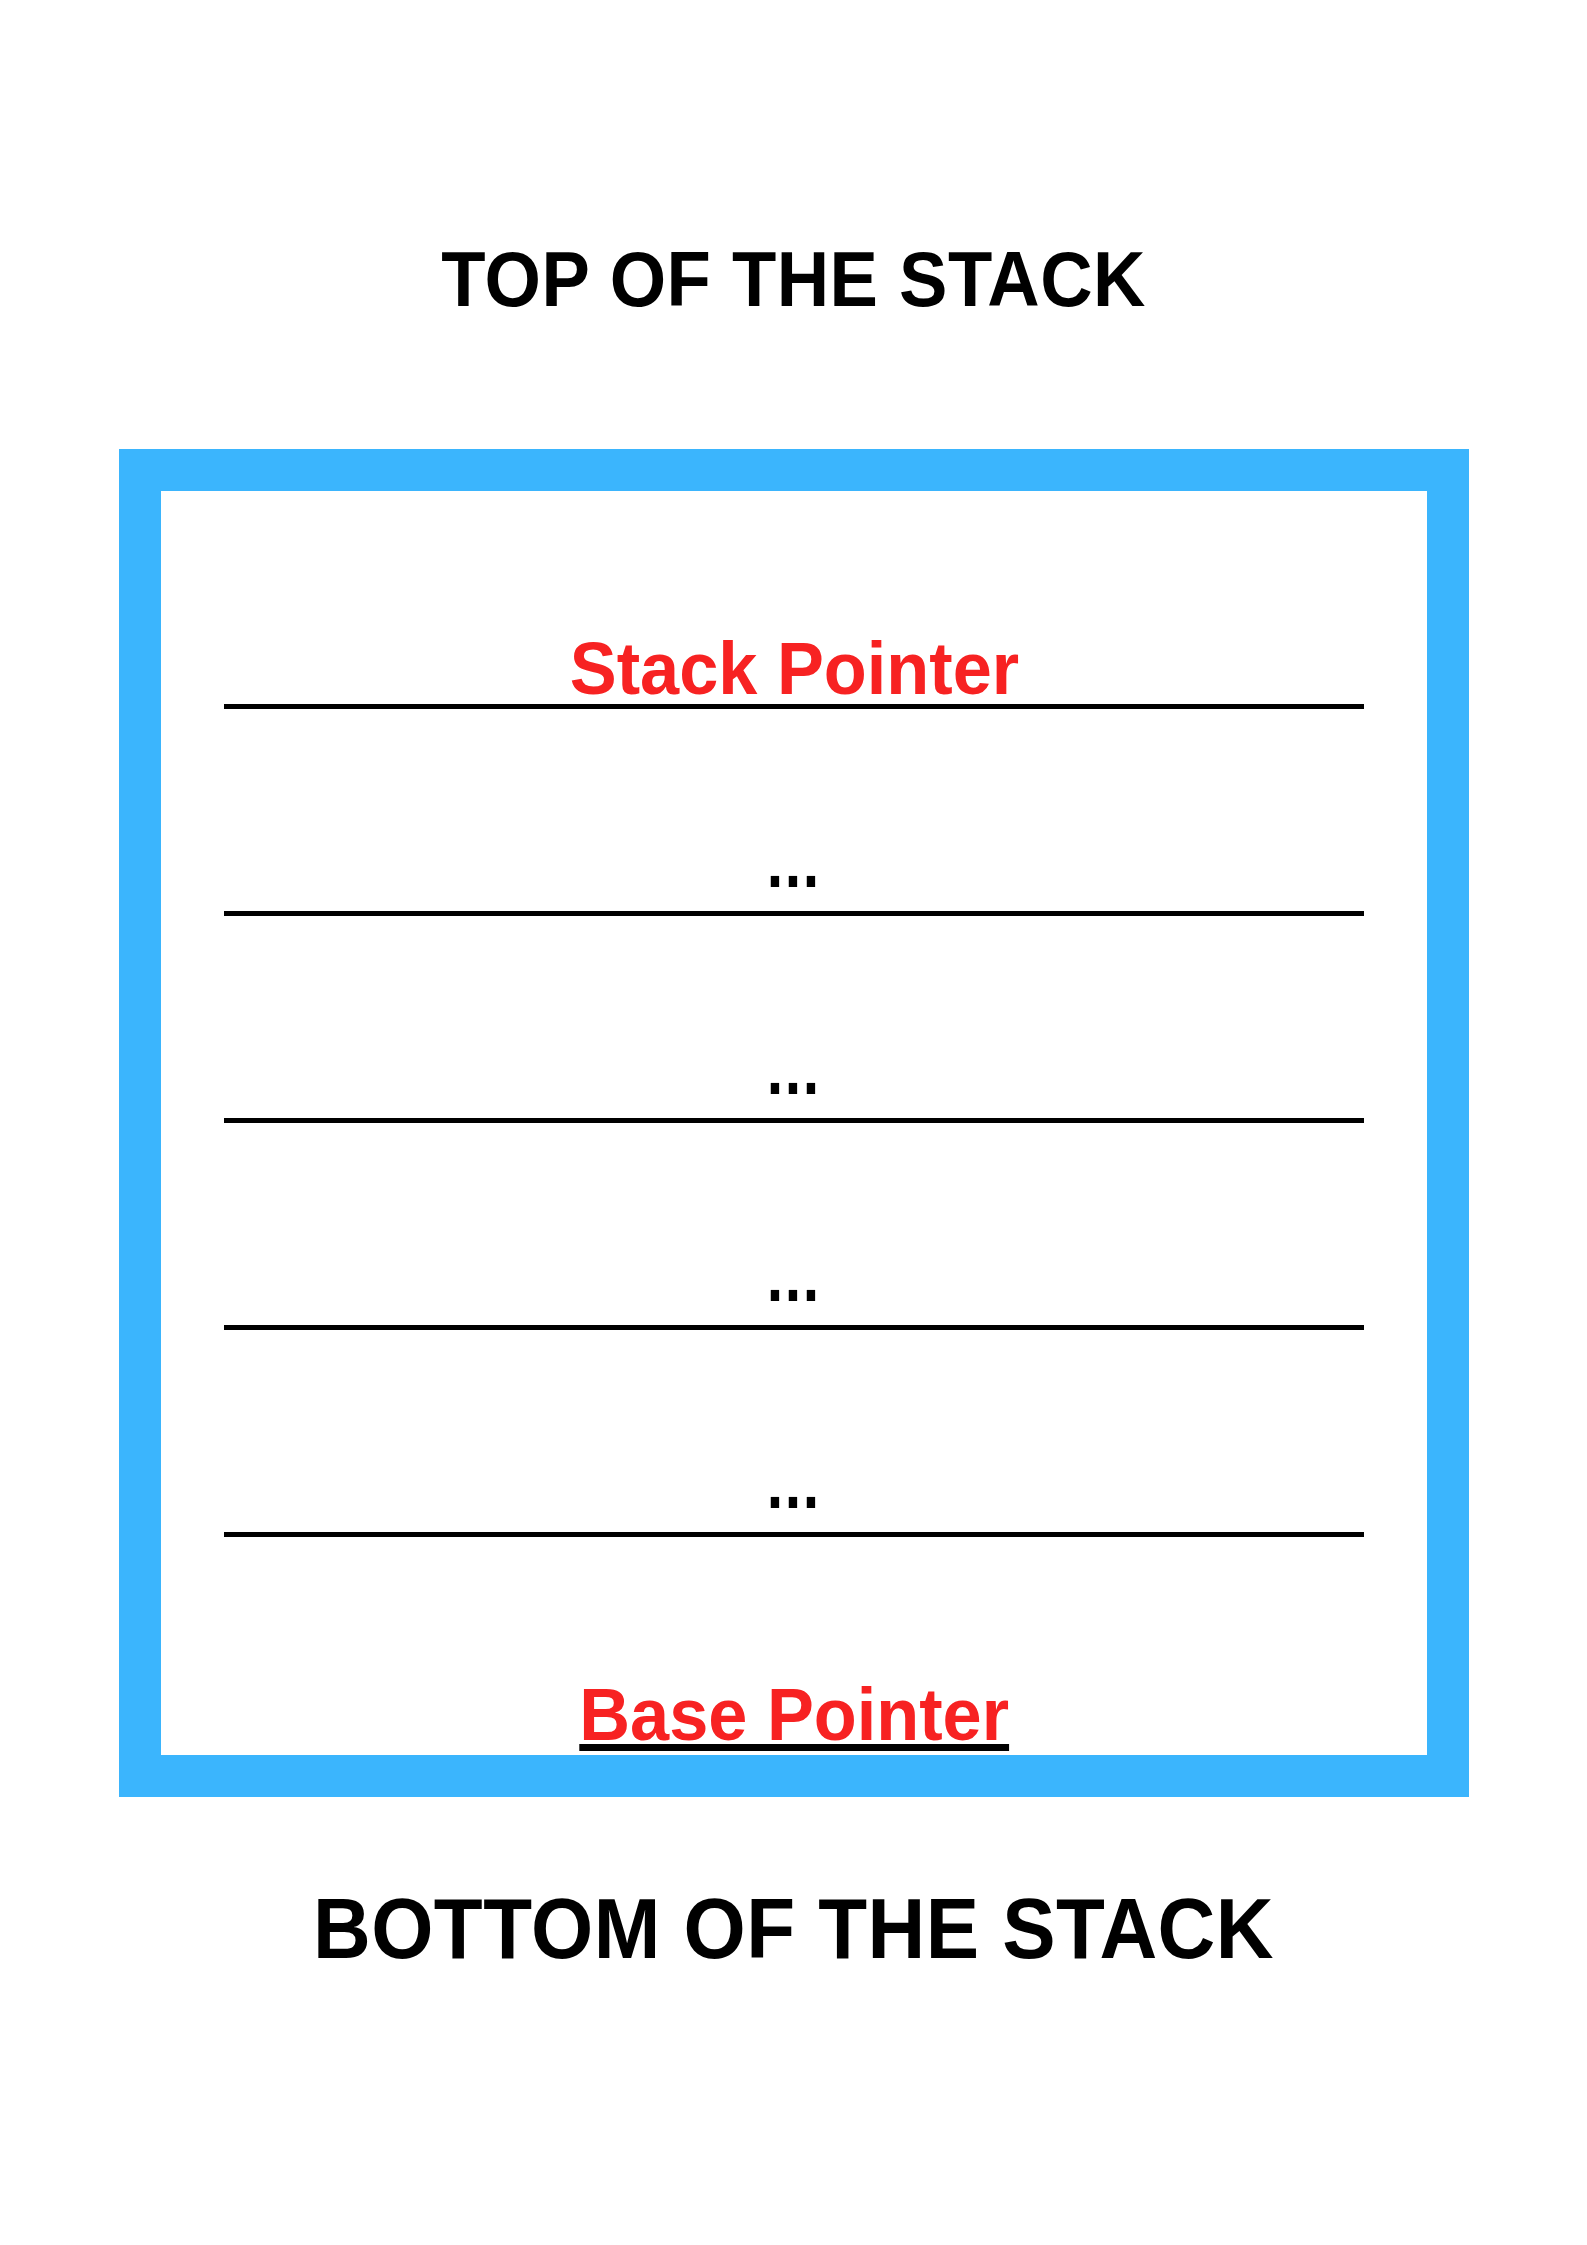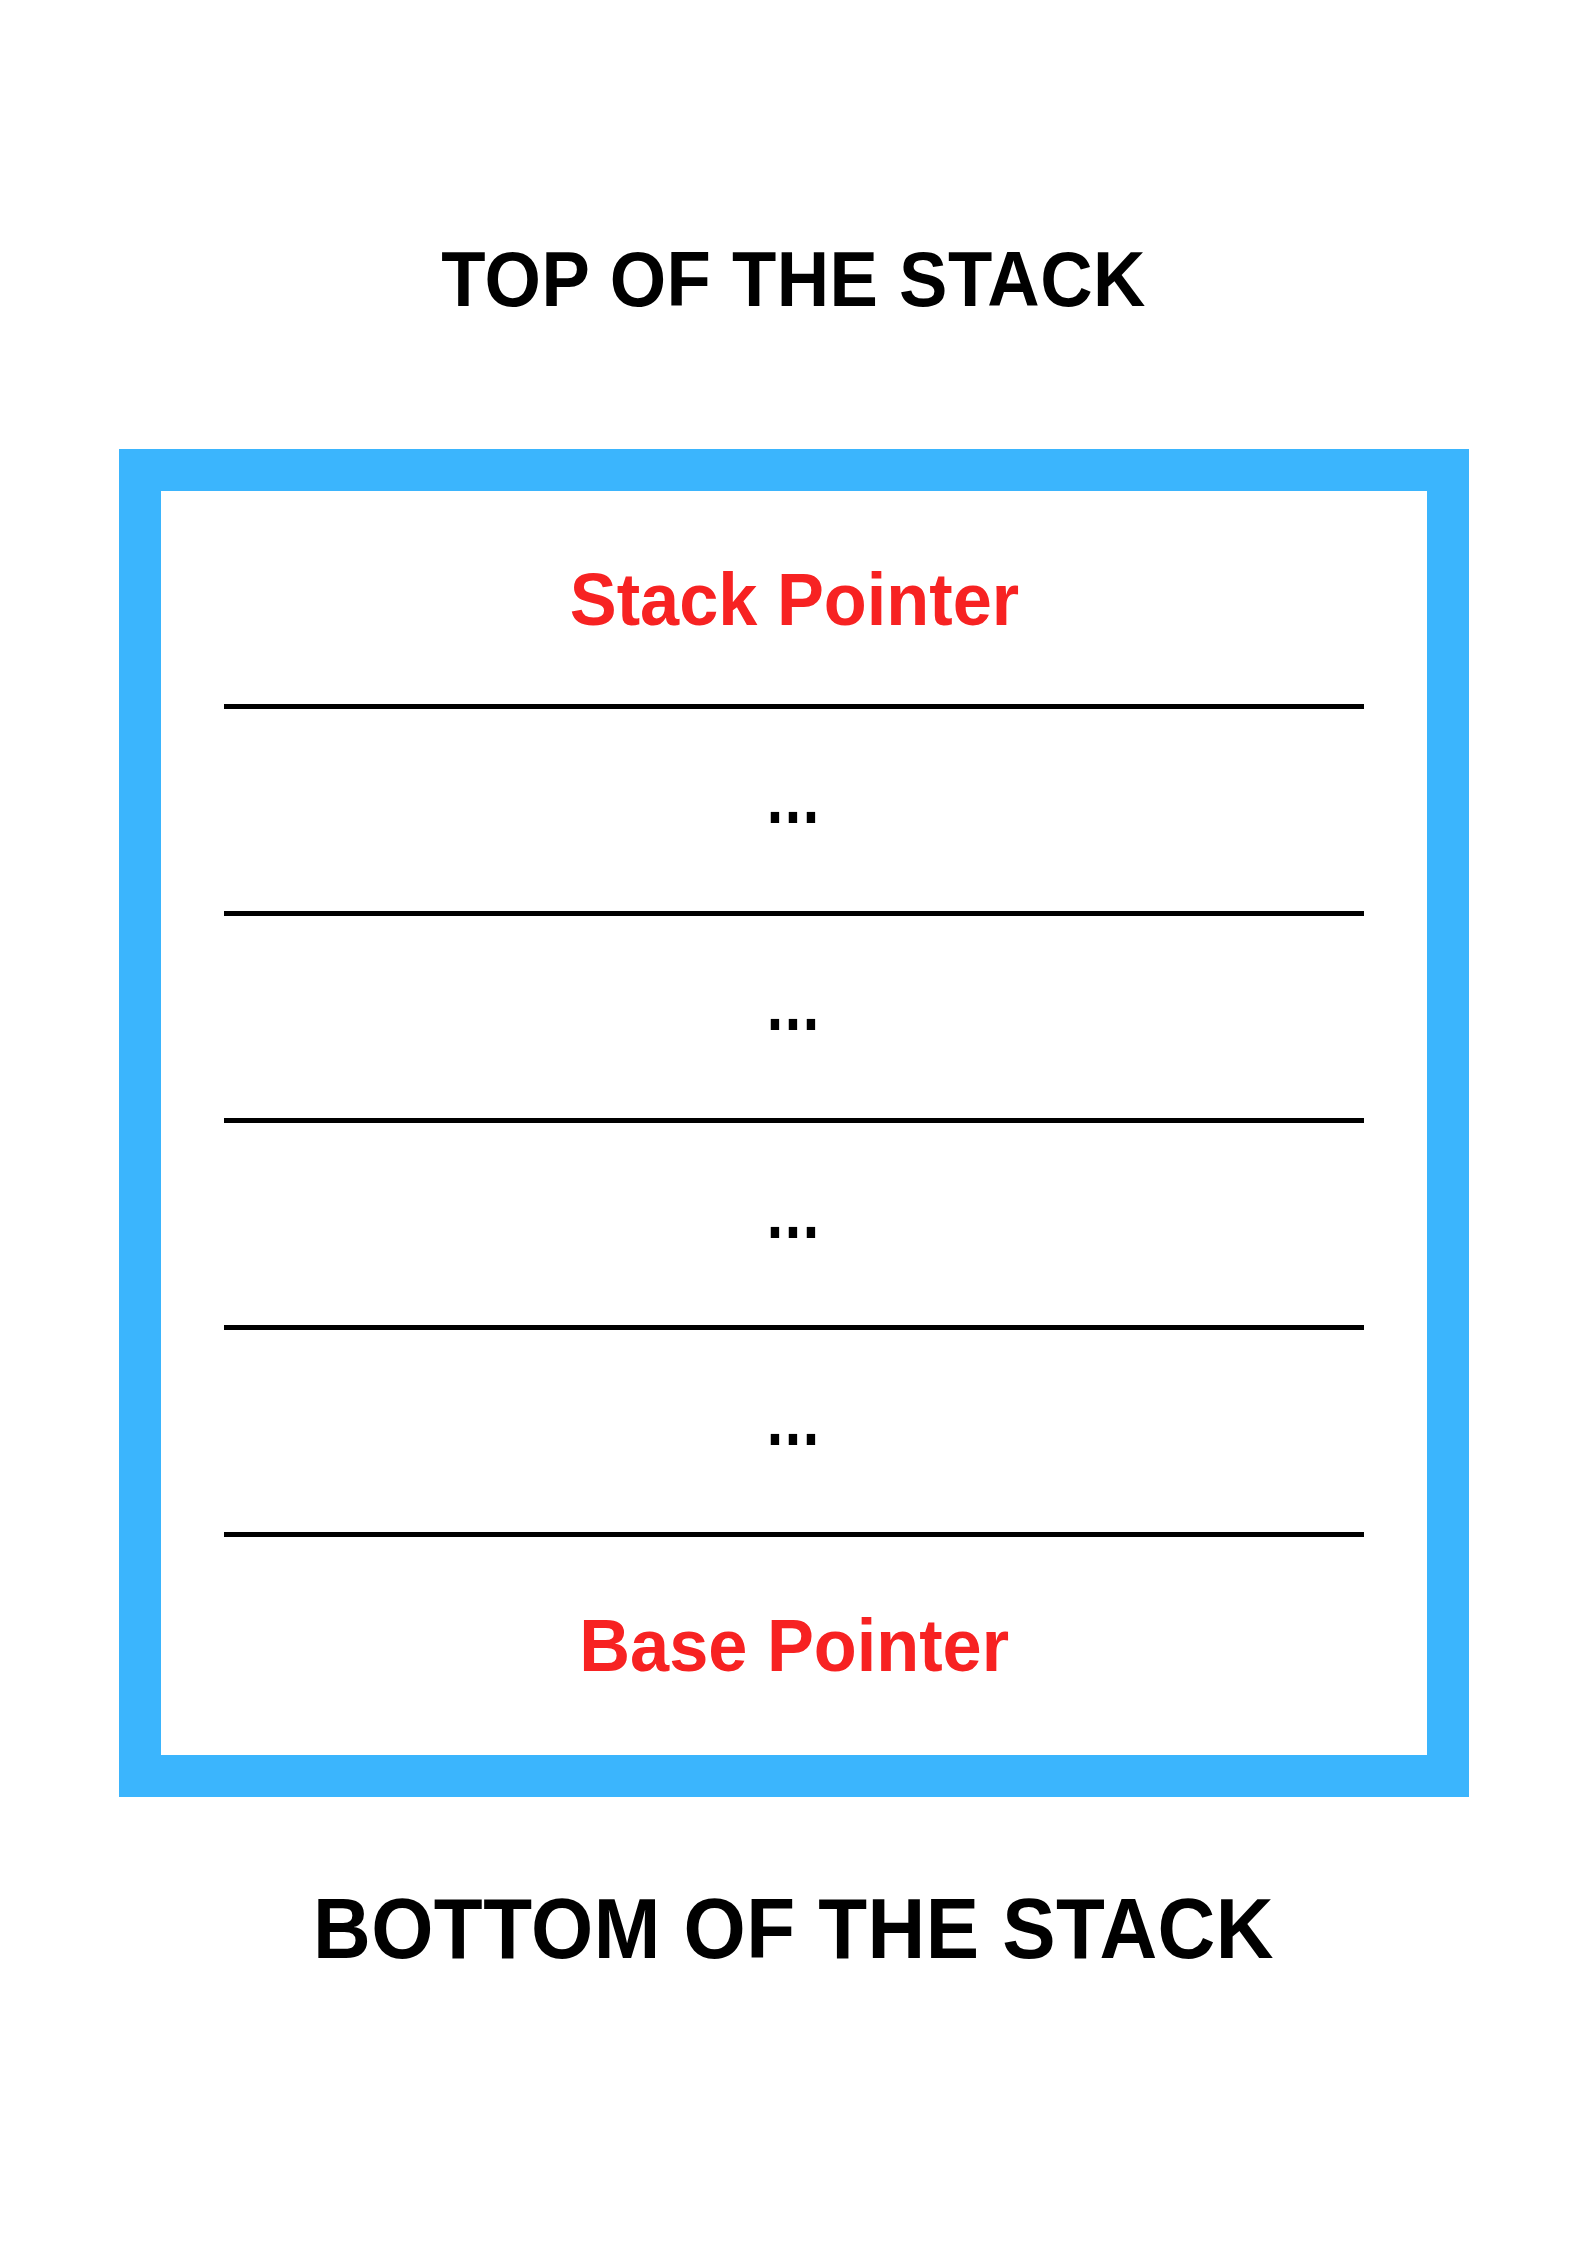--- a/index.html
+++ b/index.html
@@ -73,21 +73,21 @@
     background: #ffffff;
     box-sizing: border-box;
     padding: 0 63px;
     display: flex;
     flex-direction: column;
   }
 
   .stack-row {
     flex: 1 1 0;
     display: flex;
-    align-items: center;
+    align-items: flex-end;
     justify-content: center;
     position: relative;
     min-height: 0;
   }
 
   .row-label {
     font-size: 74px;
     line-height: 80px;
     font-weight: 700;
     text-align: center;
@@ -115,21 +115,21 @@
     background: #000000;
   }
 
   
   .r-sp   { flex-grow: 1.22; }
   .r-d1   { flex-grow: 1.16; }
   .r-d2   { flex-grow: 1.16; }
   .r-sd   { flex-grow: 1.22; }
   .r-d3   { flex-grow: 1.16; }
   .r-d4   { flex-grow: 1.16; }
-  .r-bp   { flex-grow: 1.22; }
+  .r-bp   { flex-grow: 1.22; text-decoration: underline; }
 </style>
 </head>
 <body>
 
 <div class="canvas">
 
   <div class="caption-top">TOP OF THE STACK</div>
 
   <div class="stack-frame">
     <div class="stack-inner">

